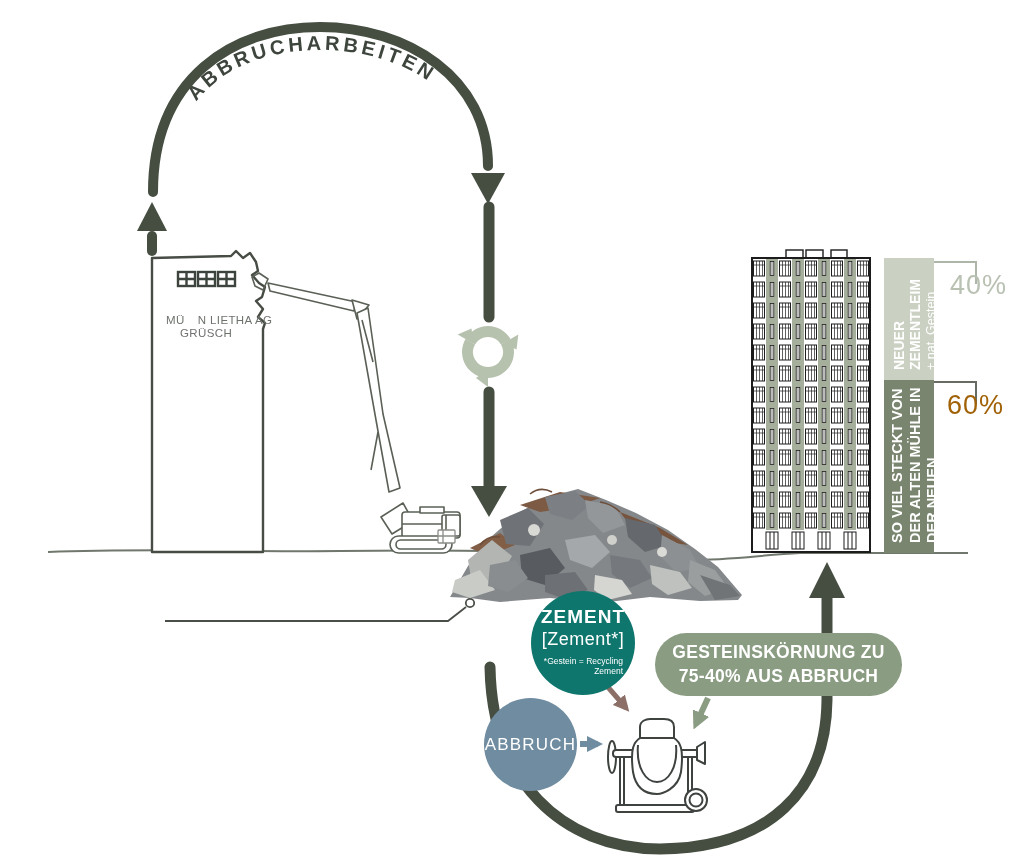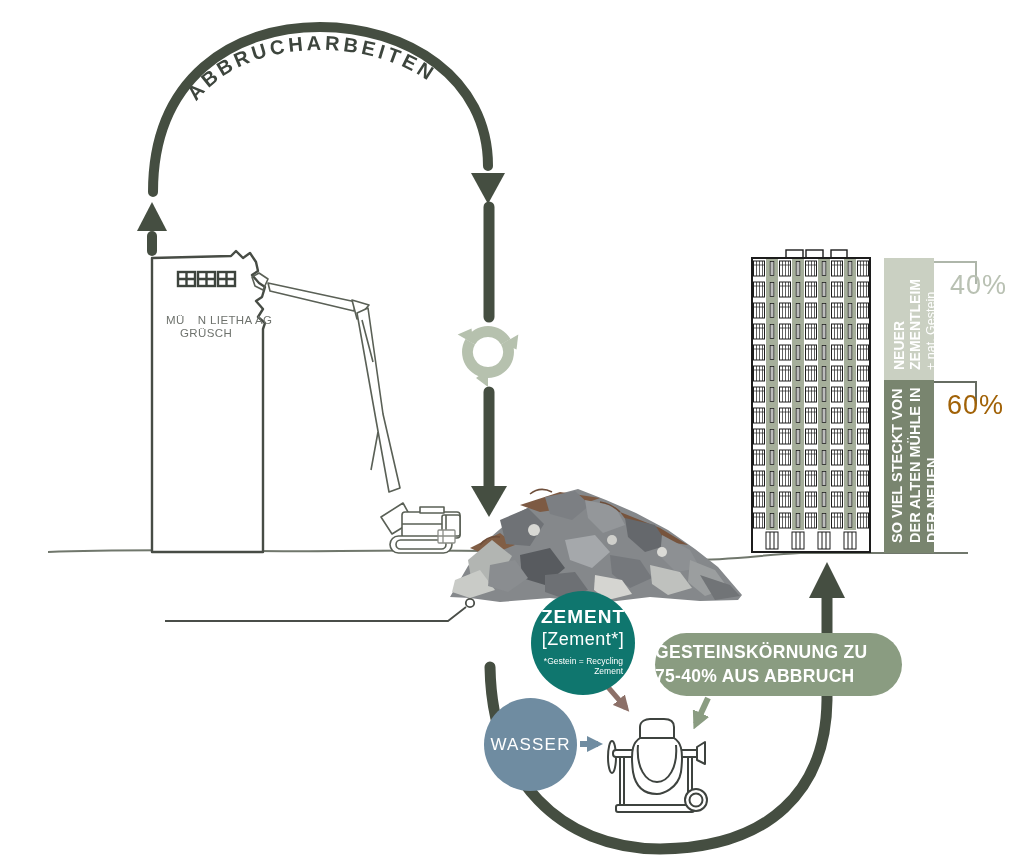--- a/index.html
+++ b/index.html
@@ -18,21 +18,21 @@
           color:#fff;text-align:center;box-sizing:border-box;padding-top:15px;}
   .zement .t1{font-size:19px;font-weight:600;letter-spacing:1px;}
   .zement .t2{font-size:18px;font-weight:400;letter-spacing:.5px;margin-top:1px;}
   .zement .note{width:80px;margin:6px auto 0;font-size:8.5px;line-height:10px;text-align:right;}
   
   .wasser{left:484px;top:698px;width:93px;height:93px;border-radius:50%;background:#6f8ca1;
           color:#fff;display:flex;align-items:center;justify-content:center;
           font-size:17px;letter-spacing:1.2px;}
   
   .pill{left:655px;top:633px;width:247px;height:63px;border-radius:32px;background:#8a9c81;
-        color:#fff;text-align:left;font-size:17.5px;font-weight:700;letter-spacing:.3px;
+        color:#fff;text-align:center;font-size:17.5px;font-weight:700;letter-spacing:.3px;
         line-height:23.5px;box-sizing:border-box;padding-top:8px;}
   
   .bar{box-sizing:border-box;}
   .bar-light{left:884px;top:258px;width:50px;height:122px;background:#cad0c2;}
   .bar-dark{left:884px;top:380px;width:50px;height:173px;background:#79856f;}
   .vlabel{transform:rotate(-90deg);transform-origin:0 0;color:#fff;box-sizing:border-box;
           white-space:nowrap;}
   .vlabel-light{left:884px;top:380px;width:122px;height:50px;padding:7px 0 0 10px;}
   .vlabel-light .ln{font-size:14px;font-weight:700;line-height:16px;}
   .vlabel-light .ln.small{font-size:12.5px;font-weight:400;}
@@ -222,21 +222,21 @@
   <div class="abs zement">
     <div class="t1">ZEMENT</div>
     <div class="t2">[Zement*]</div>
     <div class="note">
       <div>*Gestein = Recycling</div>
       <div>Zement</div>
     </div>
   </div>
 
   <div class="abs wasser">
-    <span>WASSER</span>
+    <span>ABBRUCH</span>
   </div>
 
   <div class="abs pill">
     <div>GESTEINSKÖRNUNG ZU</div>
     <div>75-40% AUS ABBRUCH</div>
   </div>
 
   <div class="abs bar bar-light"></div>
   <div class="abs bar bar-dark"></div>
 

